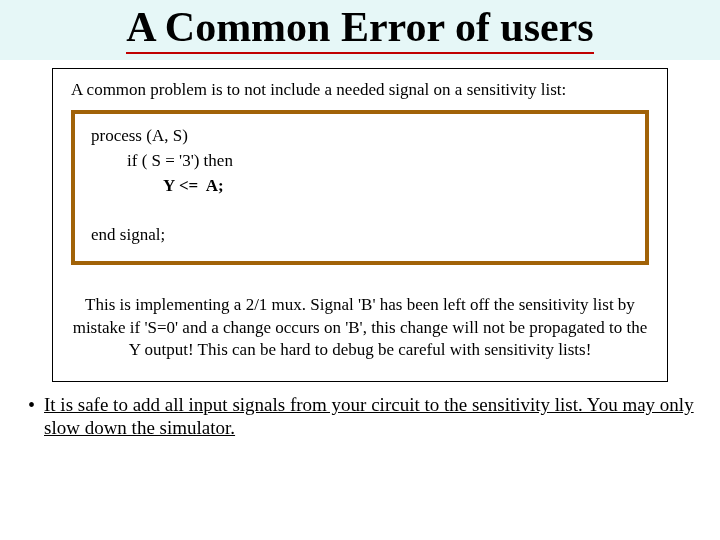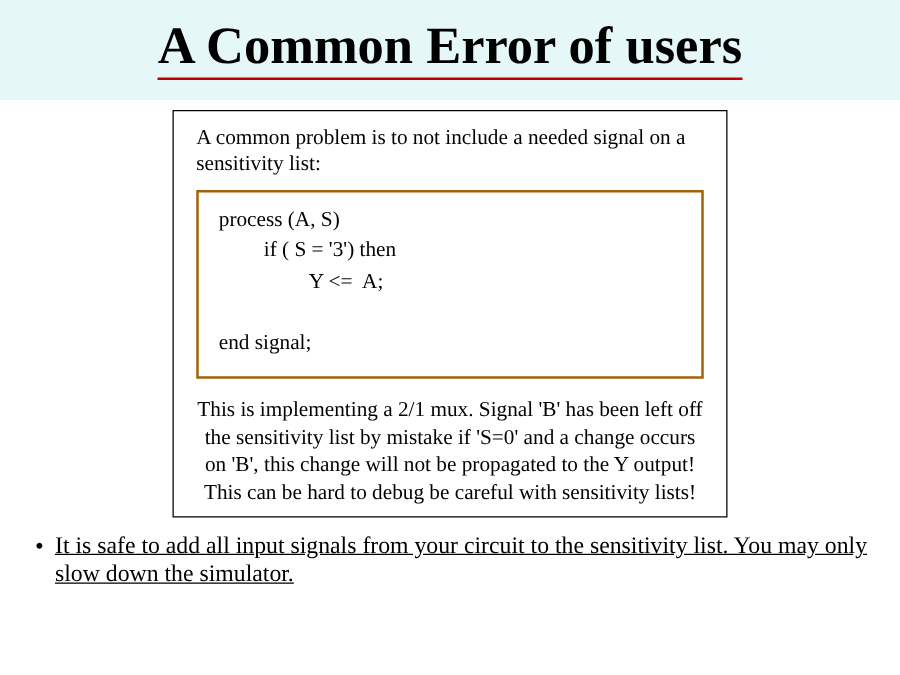--- a/index.html
+++ b/index.html
@@ -1,54 +1,54 @@
 <!DOCTYPE html>
 <html><head>
 <meta charset="utf-8">
 <style>
   * { margin: 0; padding: 0; box-sizing: border-box; }
   html, body { width: 720px; height: 540px; font-family: "Times New Roman", Times, serif; background: #fff; color: #000; overflow: hidden; }
   .title-bar {
     background: #e6f7f7;
-    height: 80px;
+    height: 60px;
     display: flex;
     align-items: center;
     justify-content: center;
     border-bottom: 1px solid #e6f7f7;
   }
   .title-bar h1 {
     font-size: 42px;
     font-weight: bold;
     color: #000;
     border-bottom: 2px solid #c00000;
     padding-bottom: 2px;
     line-height: 1.05;
   }
   .content-wrap {
-    width: 444px;
+    width: 616px;
     margin: 8px auto 4px auto;
     border: 1px solid #000;
-    padding: 10px 18px 8px 18px;
+    padding: 10px 18px 20px 18px;
   }
   .intro {
     font-size: 17px;
     line-height: 1.25;
     margin-bottom: 10px;
   }
   .code-box {
-    border: 2px solid #a16207;
+    border: 4px solid #a16207;
     padding: 10px 16px 14px 16px;
-    margin-bottom: 14px;
+    margin-bottom: 29px;
     font-family: "Times New Roman", Times, serif;
     font-size: 17px;
     line-height: 1.45;
   }
   .code-line { white-space: pre; }
   .ind1 { padding-left: 36px; }
-  .ind2 { padding-left: 72px; }
+  .ind2 { padding-left: 72px; font-weight: bold; }
   .explain {
     font-size: 17px;
     line-height: 1.3;
     text-align: center;
   }
   .bullet-area {
     padding: 8px 14px 0 28px;
     font-size: 19px;
     line-height: 1.2;
   }

